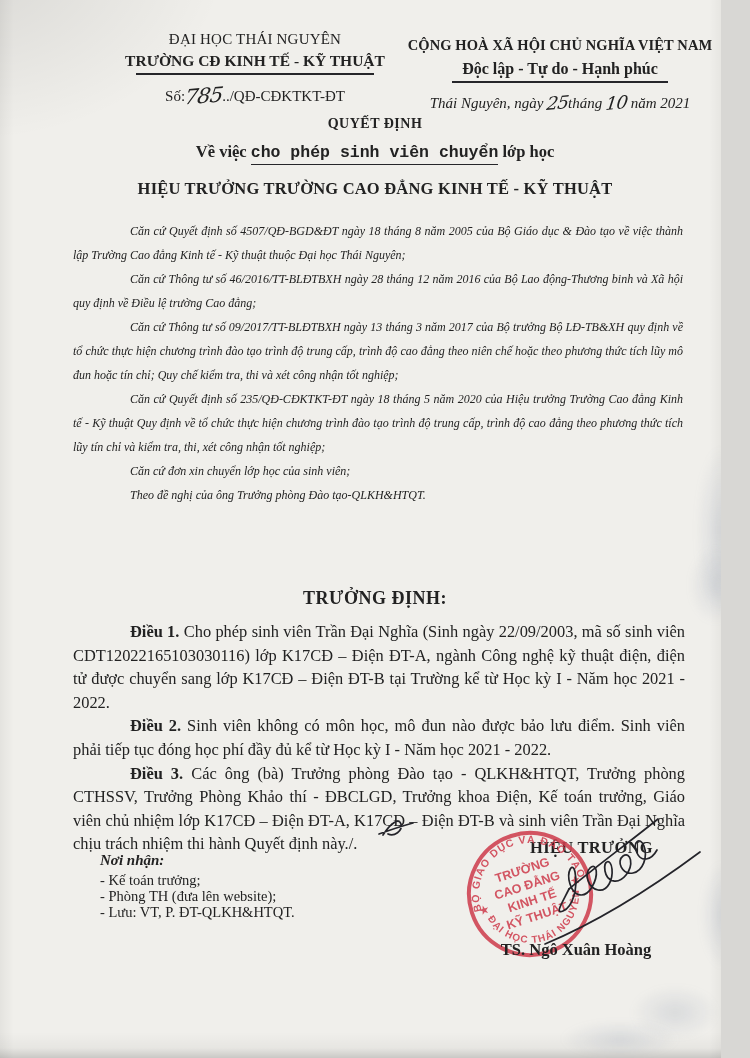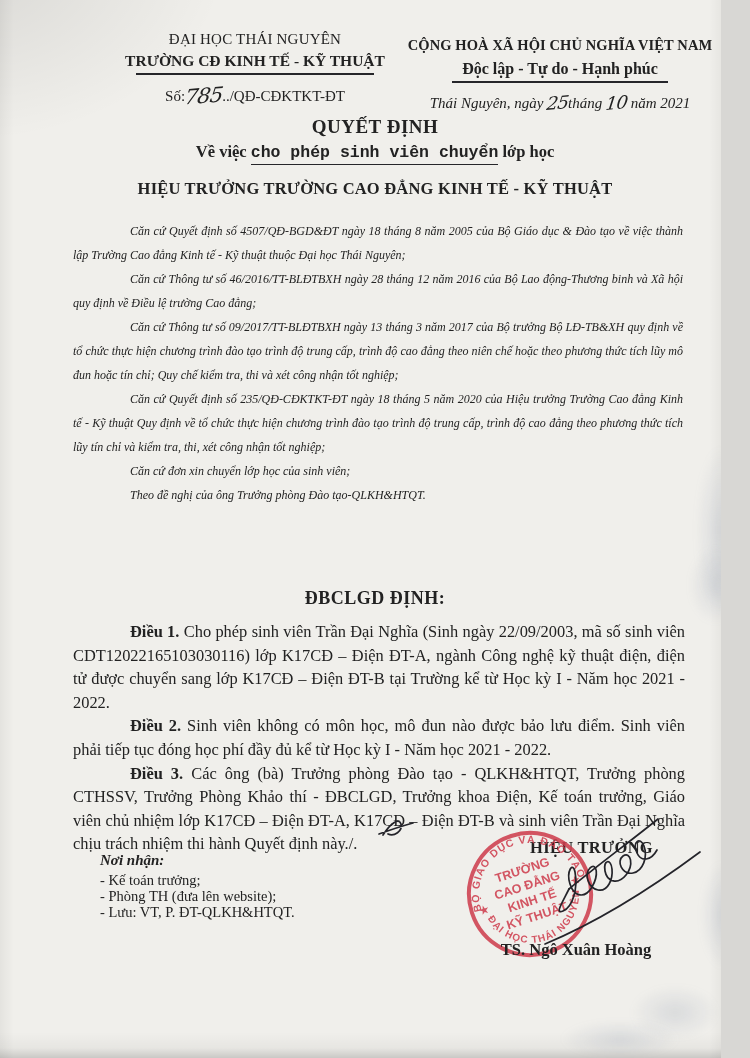--- a/index.html
+++ b/index.html
@@ -24,21 +24,21 @@
   .hdr-right{left:392px;top:36px;width:336px;text-align:center;line-height:1.35;}
   .hdr-right .l1{font-size:14.5px;font-weight:bold;letter-spacing:.1px;}
   .hdr-right .l2{font-size:16px;font-weight:bold;margin-top:2px;}
   .hdr-right .rule{width:216px;height:1.8px;background:#26262a;margin:2px auto 0;}
   .hdr-right .date{font-size:15px;font-style:italic;margin-top:7px;}
   .hw{display:inline-block;font-family:"DejaVu Serif",serif;font-style:italic;
       font-weight:500;transform:skewX(-12deg) rotate(-5deg);position:relative;}
   .hw-so{font-size:21px;top:2px;letter-spacing:-1px;}
   .hw-date{font-size:18px;top:1px;letter-spacing:-1px;}
   
-  .doc-title{left:0;top:116px;width:750px;text-align:center;font-size:19px;font-weight:bold;letter-spacing:.5px;}
+  .doc-title{left:0;top:116px;width:750px;text-align:center;font-size:14px;font-weight:bold;letter-spacing:.5px;}
   .doc-subtitle{left:0;top:142px;width:750px;text-align:center;font-size:16.5px;font-weight:bold;}
   .doc-subtitle .u{border-bottom:1.6px solid #26262a;padding-bottom:2px;font-family:Liberation Mono, monospace;}
   .issuer{left:0;top:179px;width:750px;text-align:center;font-size:16.5px;font-weight:bold;letter-spacing:.2px;}
   
   .recitals{left:73px;top:219px;width:610px;}
   .recitals p{margin:0;font-style:italic;font-size:12px;line-height:24px;
               text-indent:57px;text-align:justify;}
   .decision-heading{left:0;top:588px;width:750px;text-align:center;font-size:18px;font-weight:bold;letter-spacing:.5px;}
   .articles{left:73px;top:620px;width:612px;}
   .articles p{margin:0;font-size:16.4px;line-height:23.6px;text-indent:57px;text-align:justify;}
@@ -81,21 +81,21 @@
 
   <div class="abs recitals">
     <p>Căn cứ Quyết định số 4507/QĐ-BGD&amp;ĐT ngày 18 tháng 8 năm 2005 của Bộ Giáo dục &amp; Đào tạo về việc thành lập Trường Cao đẳng Kinh tế - Kỹ thuật thuộc Đại học Thái Nguyên;</p>
     <p>Căn cứ Thông tư số 46/2016/TT-BLĐTBXH ngày 28 tháng 12 năm 2016 của Bộ Lao động-Thương binh và Xã hội quy định về Điều lệ trường Cao đẳng;</p>
     <p>Căn cứ Thông tư số 09/2017/TT-BLĐTBXH ngày 13 tháng 3 năm 2017 của Bộ trưởng Bộ LĐ-TB&amp;XH quy định về tổ chức thực hiện chương trình đào tạo trình độ trung cấp, trình độ cao đẳng theo niên chế hoặc theo phương thức tích lũy mô đun hoặc tín chỉ; Quy chế kiểm tra, thi và xét công nhận tốt nghiệp;</p>
     <p>Căn cứ Quyết định số 235/QĐ-CĐKTKT-ĐT ngày 18 tháng 5 năm 2020 của Hiệu trưởng Trường Cao đẳng Kinh tế - Kỹ thuật Quy định về tổ chức thực hiện chương trình đào tạo trình độ trung cấp, trình độ cao đẳng theo phương thức tích lũy tín chỉ và kiểm tra, thi, xét công nhận tốt nghiệp;</p>
     <p>Căn cứ đơn xin chuyển lớp học của sinh viên;</p>
     <p>Theo đề nghị của ông Trưởng phòng Đào tạo-QLKH&amp;HTQT.</p>
   </div>
 
-  <div class="abs decision-heading">ĐBCLGD ĐỊNH:</div>
+  <div class="abs decision-heading">TRƯỞNG ĐỊNH:</div>
 
   <div class="abs articles">
     <p><b>Điều 1.</b><span> Cho phép sinh viên Trần Đại Nghĩa (Sinh ngày 22/09/2003, mã số sinh viên CDT12022165103030116) lớp K17CĐ – Điện ĐT-A, ngành Công nghệ kỹ thuật điện, điện tử được chuyển sang lớp K17CĐ – Điện ĐT-B tại Trường kể từ Học kỳ I - Năm học 2021 - 2022.</span></p>
     <p><b>Điều 2.</b><span> Sinh viên không có môn học, mô đun nào được bảo lưu điểm. Sinh viên phải tiếp tục đóng học phí đầy đủ kể từ Học kỳ I - Năm học 2021 - 2022.</span></p>
     <p><b>Điều 3.</b><span> Các ông (bà) Trưởng phòng Đào tạo - QLKH&amp;HTQT, Trưởng phòng CTHSSV, Trưởng Phòng Khảo thí - ĐBCLGD, Trưởng khoa Điện, Kế toán trưởng, Giáo viên chủ nhiệm lớp K17CĐ – Điện ĐT-A, K17CĐ – Điện ĐT-B và sinh viên Trần Đại Nghĩa chịu trách nhiệm thi hành Quyết định này./.</span></p>
   </div>
 
   <div class="abs recipients">
     <div class="head">Nơi nhận:</div>
     <div class="item">- Kế toán trưởng;</div>

